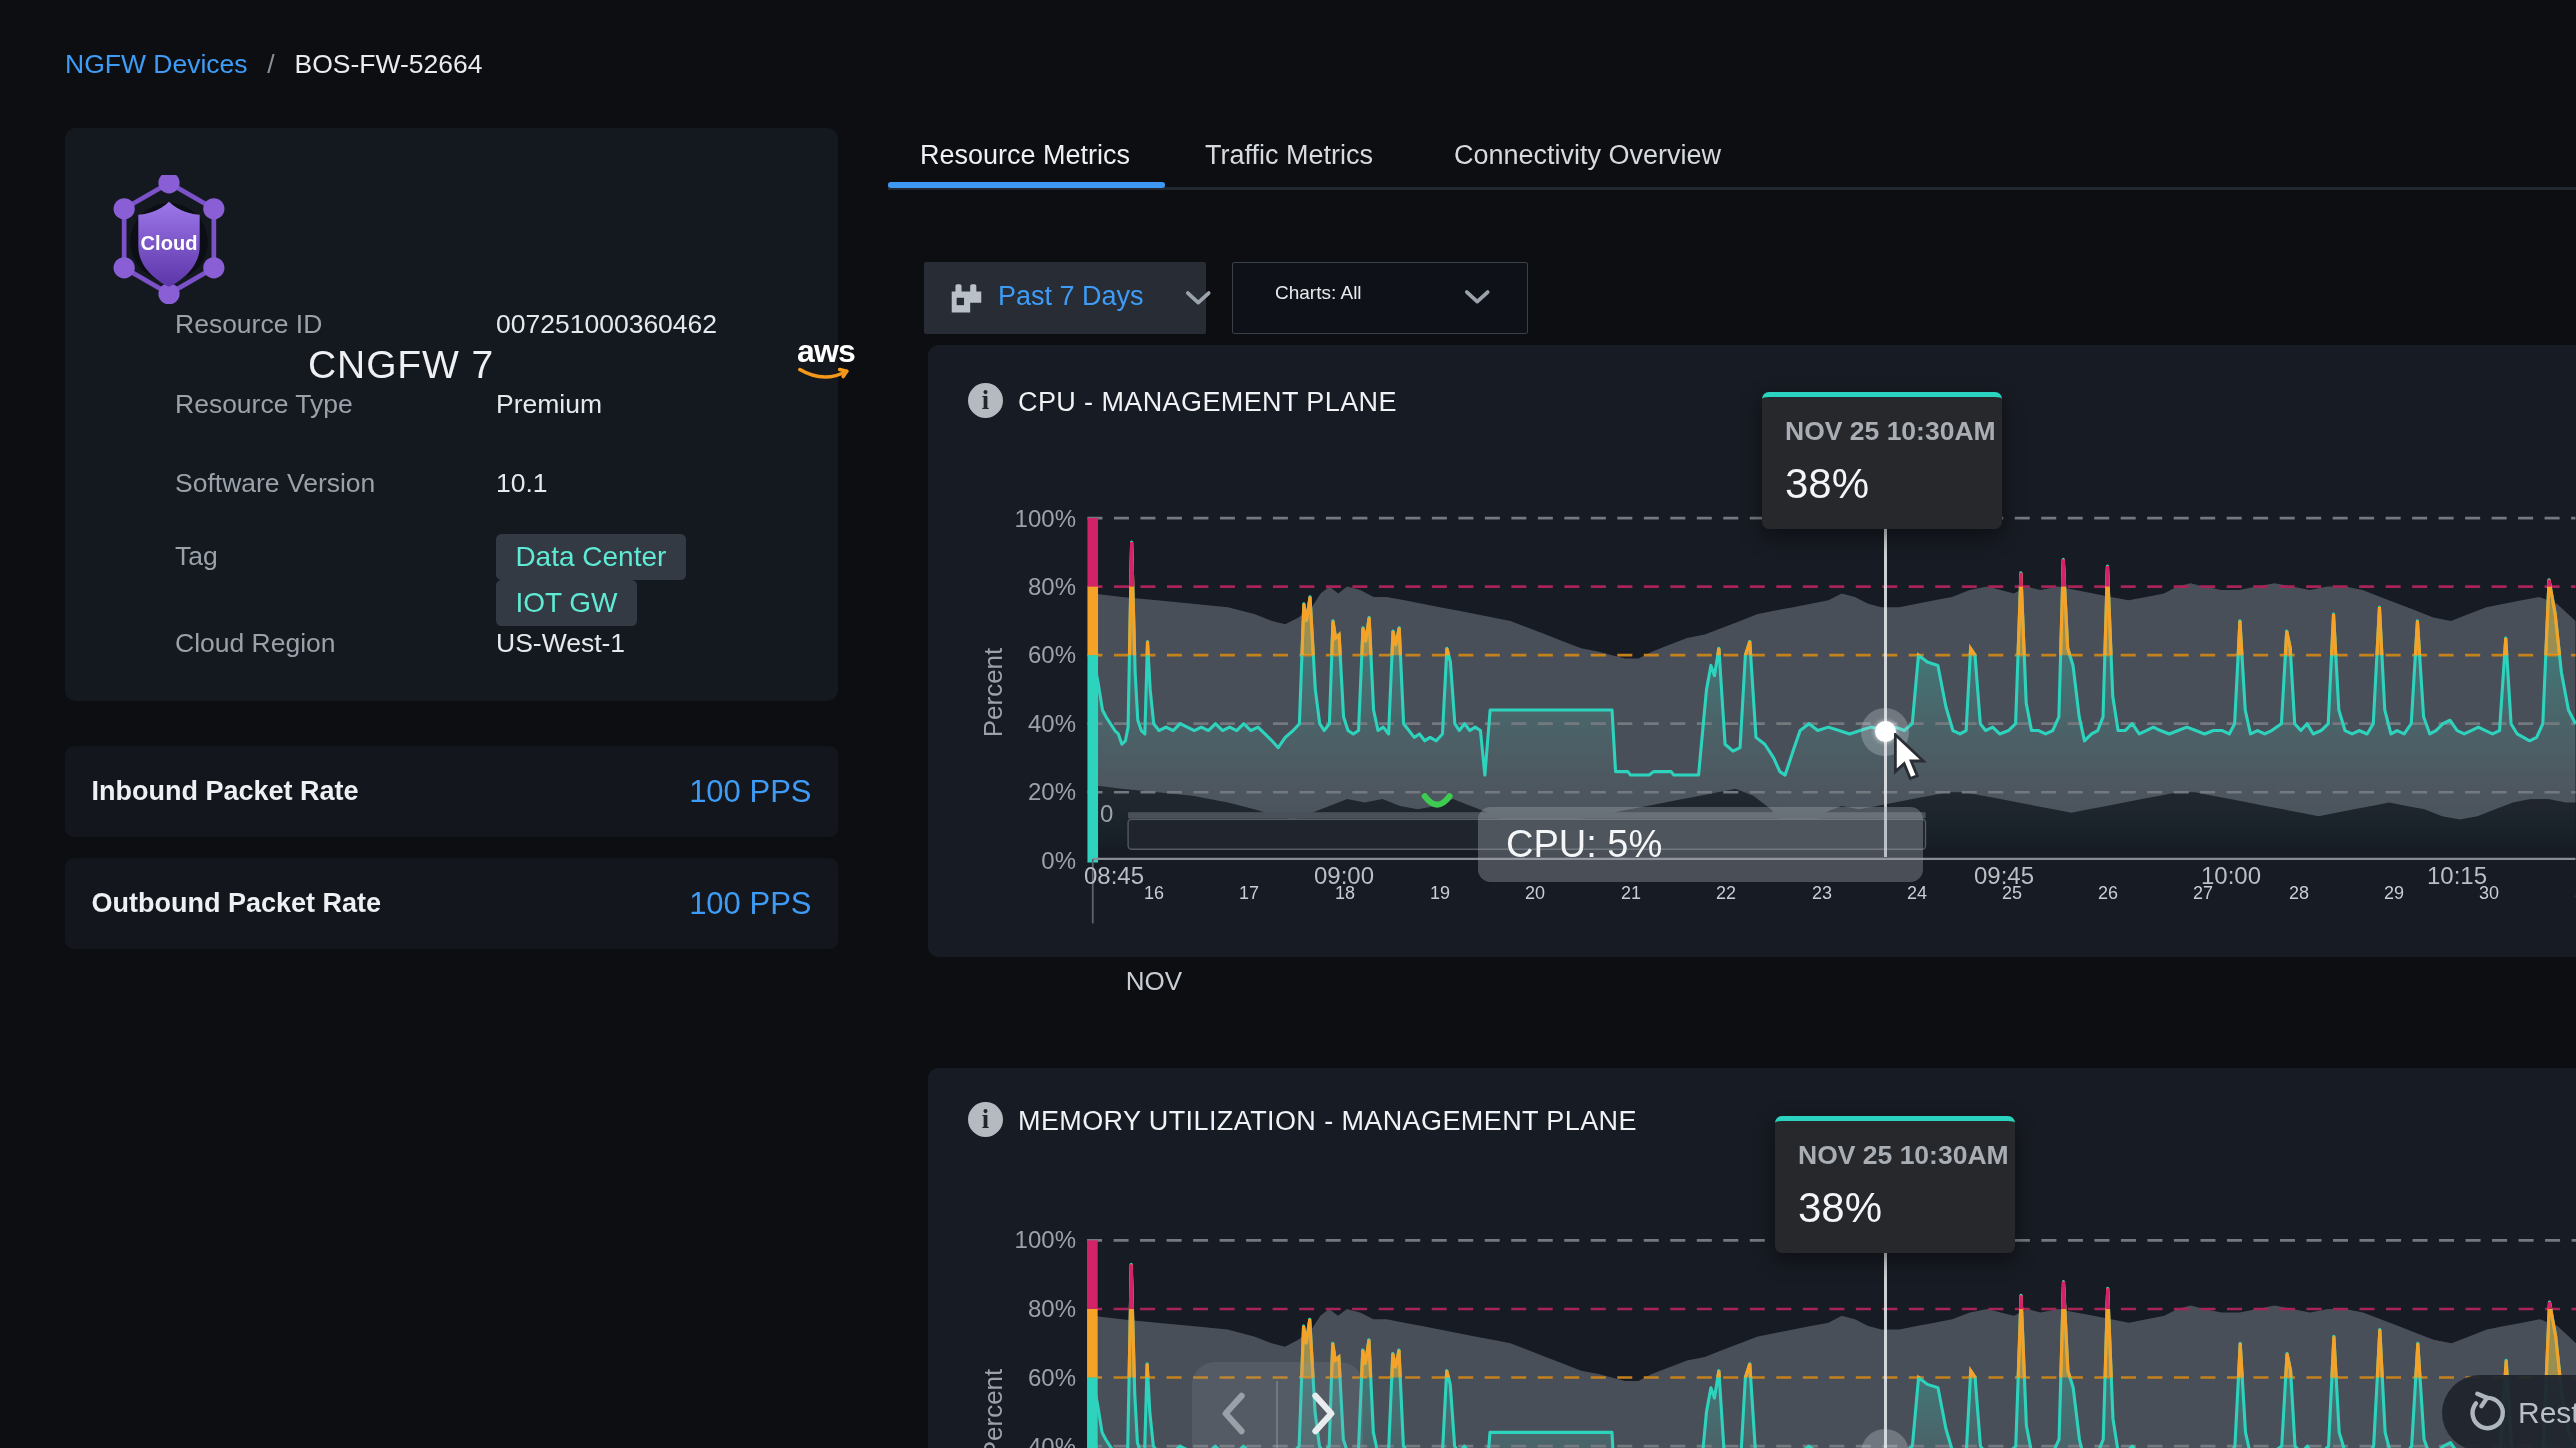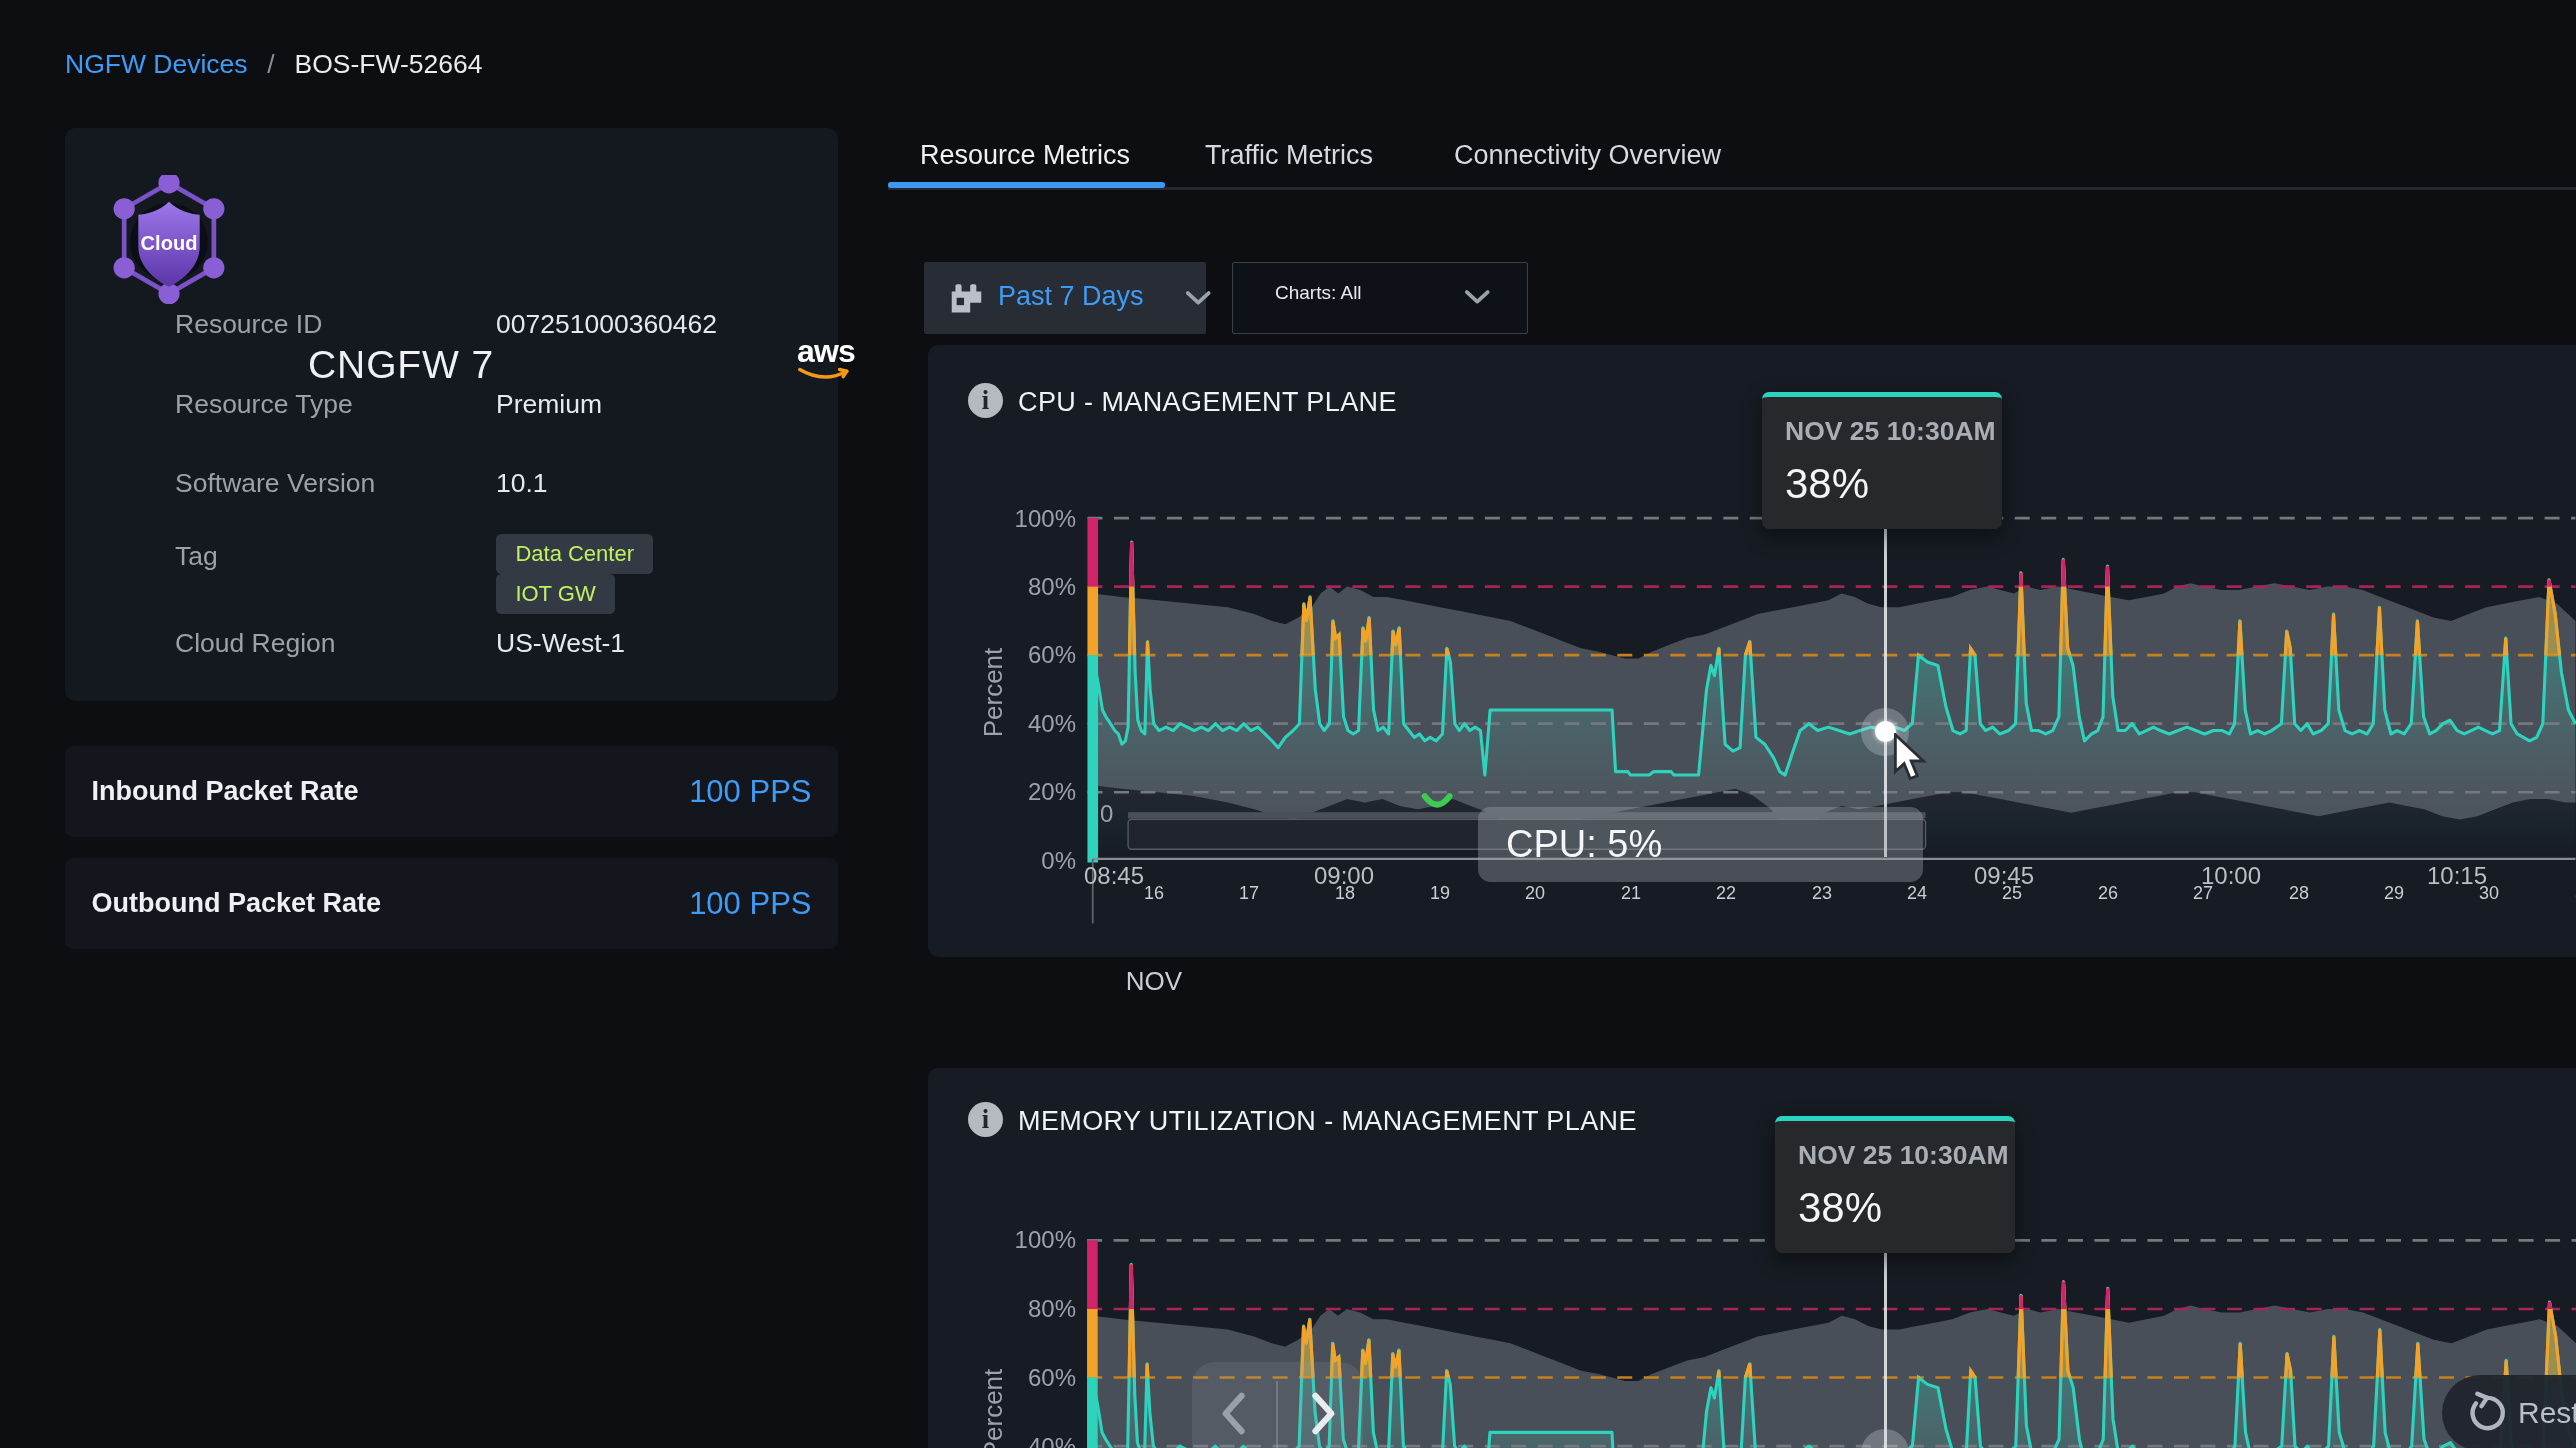--- a/index.html
+++ b/index.html
@@ -15,21 +15,21 @@
 
   
   .card { background:#14181f; border-radius:10.6px; }
   #device-card { left:65px; top:128px; width:773px; height:573px; }
   #device-title { left:243px; top:215px; font-size:39px; letter-spacing:0.9px; color:#eef0f3; }
   #aws-logo { left:732px; top:208px; width:57px; text-align:center; }
   #aws-logo .aws-txt { font-size:32px; font-weight:bold; color:#fff; letter-spacing:-0.9px; line-height:30px; }
   .info-row { position:absolute; left:110px; width:618px; height:35px; font-size:26.5px; }
   .info-row .lbl { color:#9aa1a9; }
   .info-row .val { position:absolute; left:321px; top:0; color:#e6e9ec; }
-  .tag-badge { display:inline-block; background:#343a43; color:#bef264; font-size:22px;
+  .tag-badge { display:inline-block; background:#343a43; color:#5eead4; font-size:28px;
     padding:7px 19.4px; border-radius:5.3px; margin-right:10.6px;text-align:center; }
 
   
   .metric-card { position:absolute; left:65px; width:773px; height:91px; background:#13161d;
     border-radius:8.8px; }
   .metric-card .m-lbl { position:absolute; left:26.5px; top:30px; font-size:27px; font-weight:bold; color:#eef1f3; }
   .metric-card .m-val { position:absolute; right:26.5px; top:28px; font-size:31px; color:#3f9cf6; }
 
   
   #tabs-divider { left:888px; top:187px; width:1688px; height:2.7px; background:#23272e; }

